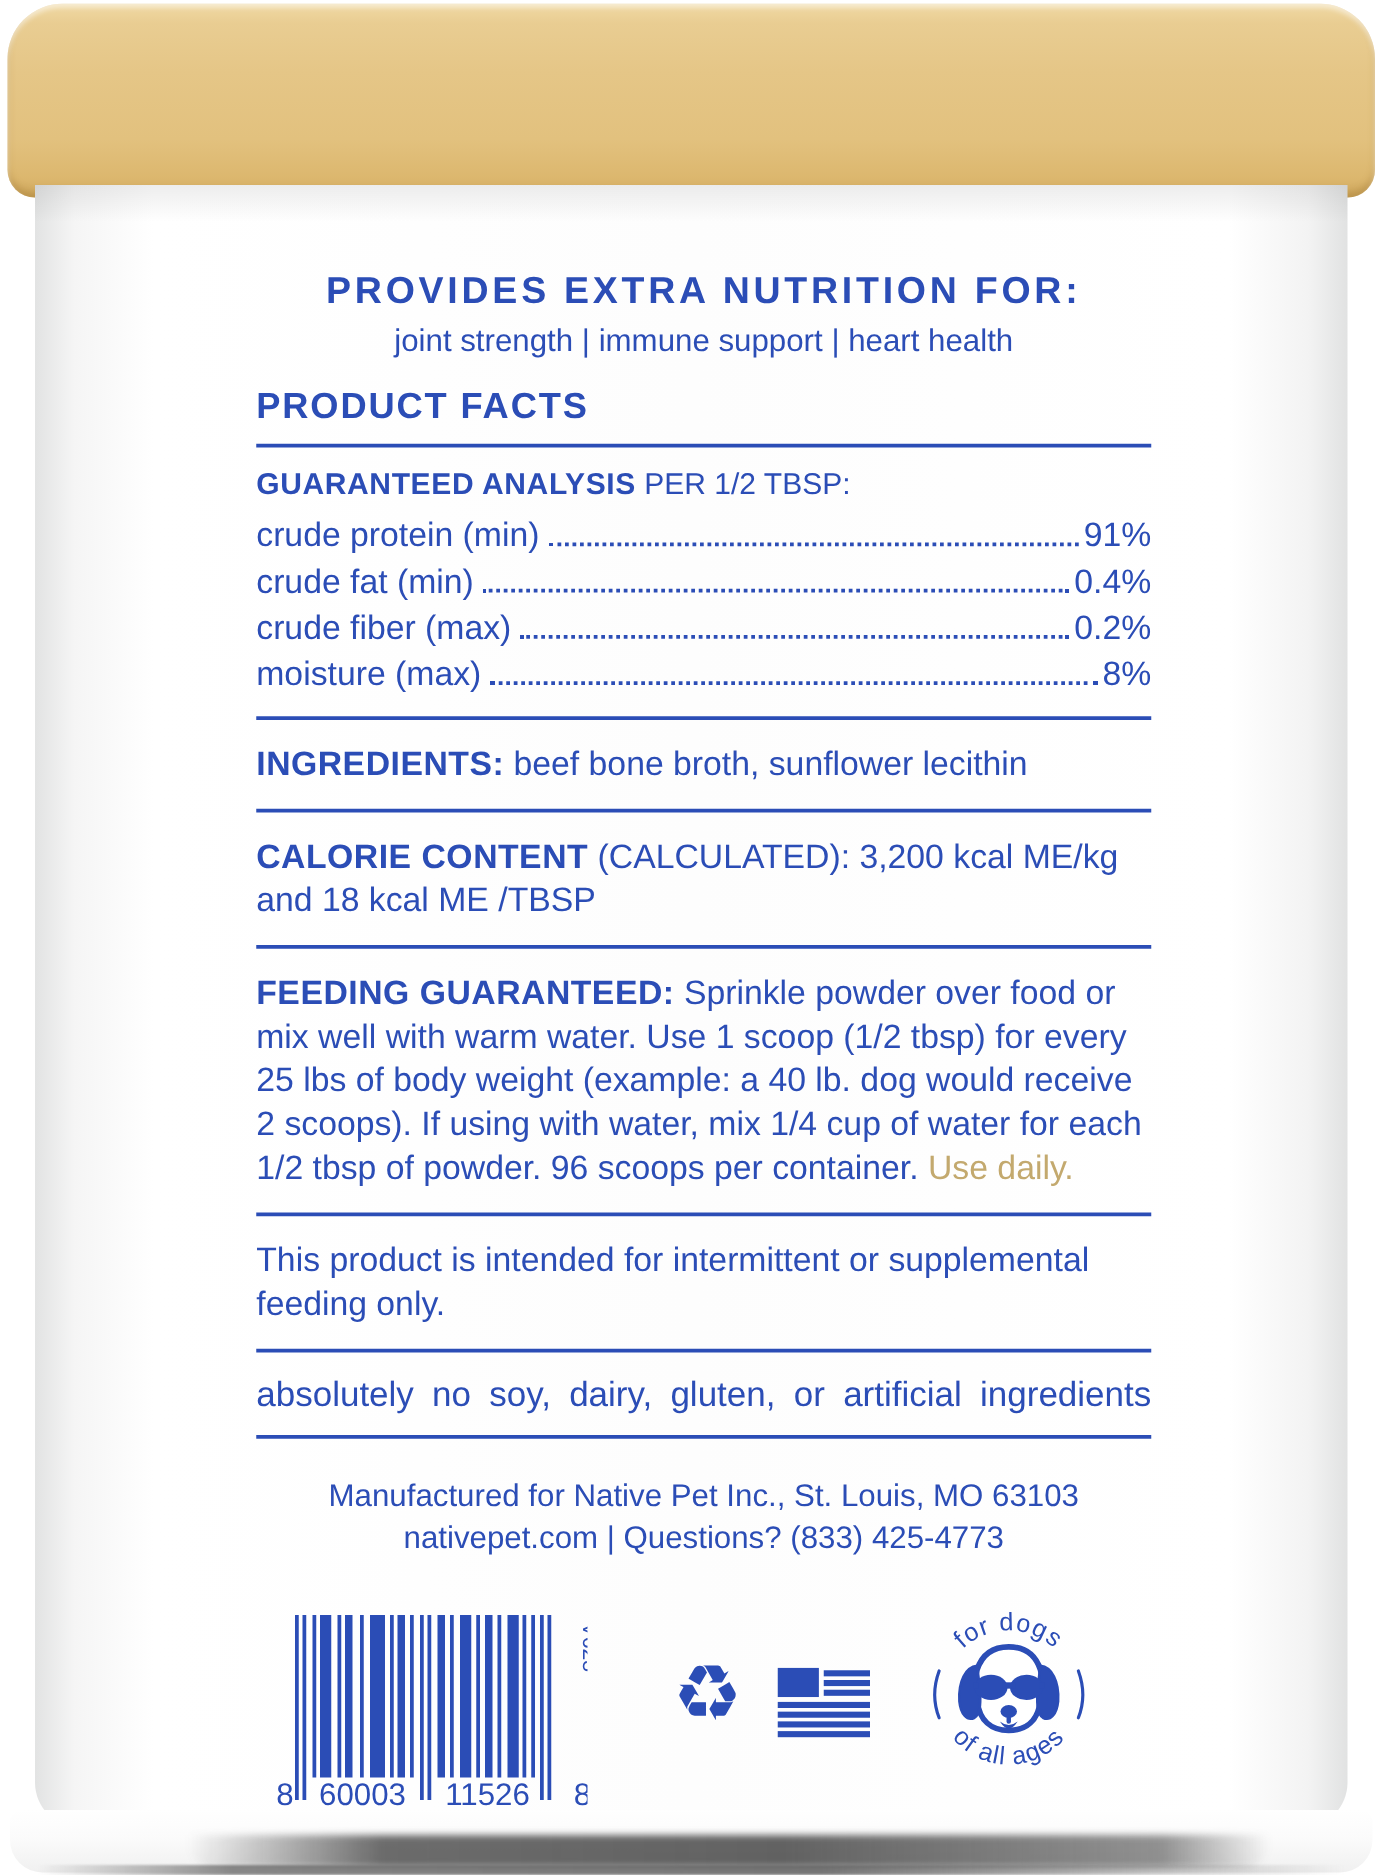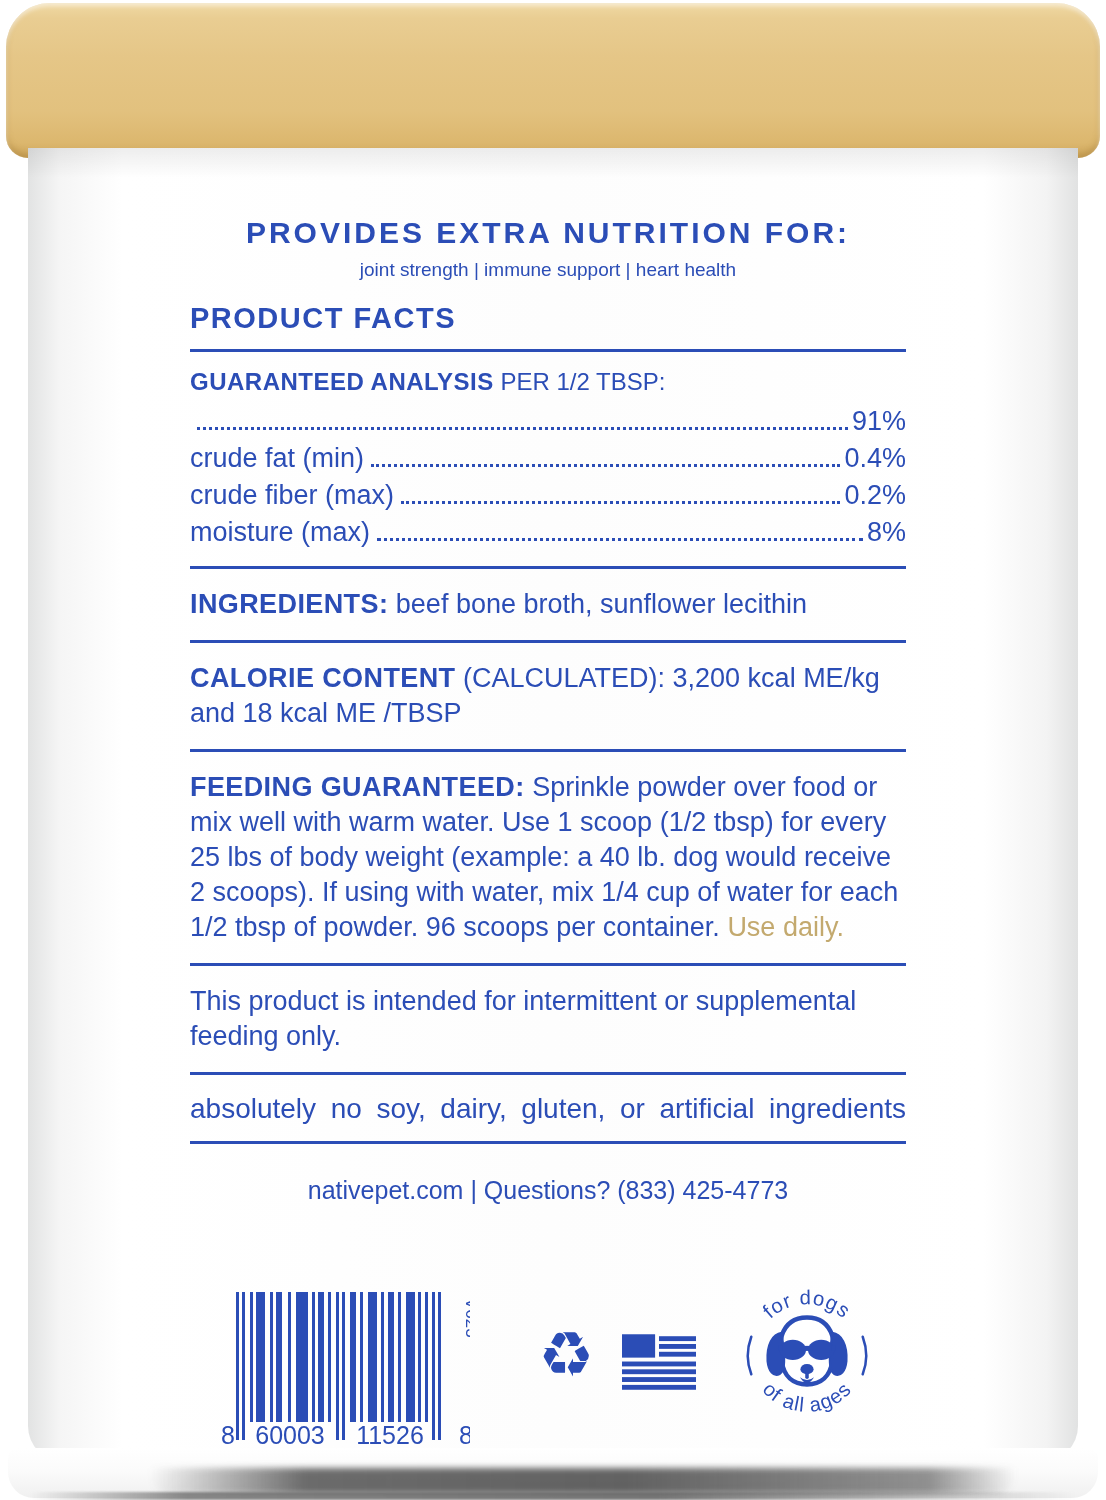--- a/index.html
+++ b/index.html
@@ -37,25 +37,25 @@
     background:linear-gradient(90deg,rgba(60,60,60,0) 0%,rgba(60,60,60,.75) 18%,rgba(60,60,60,.8) 55%,rgba(60,60,60,.55) 90%,rgba(60,60,60,0) 100%);
     border-radius:0 0 20px 20px;filter:blur(3px);
   }
   .floor-line{
     position:absolute;left:30px;right:30px;top:1492px;height:8px;
     background:linear-gradient(90deg,rgba(120,120,120,0),rgba(110,110,110,.8) 15%,rgba(100,100,100,.85) 60%,rgba(120,120,120,0));
     filter:blur(1px);
   }
   
   .label{
-    position:absolute;left:190px;top:205px;width:716px;
+    position:absolute;left:205px;top:205px;width:716px;
     color:var(--blue);
   }
   .provides{margin-top:12px;font-size:30px;line-height:1.05;letter-spacing:3px;text-align:center;font-weight:bold;font-stretch:semi-condensed;}
-  .benefits{margin-top:11px;font-size:19px;line-height:1.1;text-align:center;}
+  .benefits{margin-top:11px;font-size:25px;line-height:1.1;text-align:center;}
   .pf-title{margin:23px 0 0;font-size:29px;line-height:1.05;font-weight:bold;letter-spacing:1.5px;text-align:left;}
   .rule{border:0;border-top:3px solid var(--blue);margin:15px 0 0;}
   .sec-head{margin:17px 0 8px;font-size:24px;line-height:1.1;}
   .sec-head strong{letter-spacing:.5px;}
   .ga-rows{margin-bottom:12px;}
   .ga-row{display:flex;align-items:baseline;font-size:27px;line-height:37px;}
   .ga-row .leader{flex:1;border-bottom:3px dotted var(--blue);margin:0 4px 7px 7px;min-width:30px;}
   .para{margin:18px 0 18px;font-size:27px;line-height:35px;}
   .para strong{letter-spacing:.4px;}
   .gold{color:var(--gold-text);}
@@ -88,20 +88,21 @@
     <div class="pf-title">PRODUCT FACTS</div>
     <hr class="rule">
 
     <div>
       <div class="sec-head">
         <strong>GUARANTEED ANALYSIS</strong>
         <span>PER 1/2 TBSP:</span>
       </div>
       <div class="ga-rows">
         <div class="ga-row">
+          <span>crude protein (min)</span>
           <span class="leader"></span>
           <span>91%</span>
         </div>
         <div class="ga-row">
           <span>crude fat (min)</span>
           <span class="leader"></span>
           <span>0.4%</span>
         </div>
         <div class="ga-row">
           <span>crude fiber (max)</span>
@@ -136,20 +137,21 @@
     </p>
     <hr class="rule">
 
     <p class="para">This product is intended for intermittent or supplemental feeding only.</p>
     <hr class="rule">
 
     <p class="para justify">absolutely no soy, dairy, gluten, or artificial ingredients</p>
     <hr class="rule">
 
     <div class="mfr">
+      <div>Manufactured for Native Pet Inc., St. Louis, MO 63103</div>
       <div>nativepet.com | Questions? (833) 425-4773</div>
     </div>
   </div>
 
   <svg class="barcode" width="252" height="162" viewBox="0 0 252 162">
     <g fill="#2b4db6">
       <rect x="18" y="0" width="3" height="148"></rect>
         <rect x="24" y="0" width="3" height="148"></rect>
       <rect x="32" y="0" width="3" height="130"></rect>
         <rect x="38" y="0" width="9" height="130"></rect>

